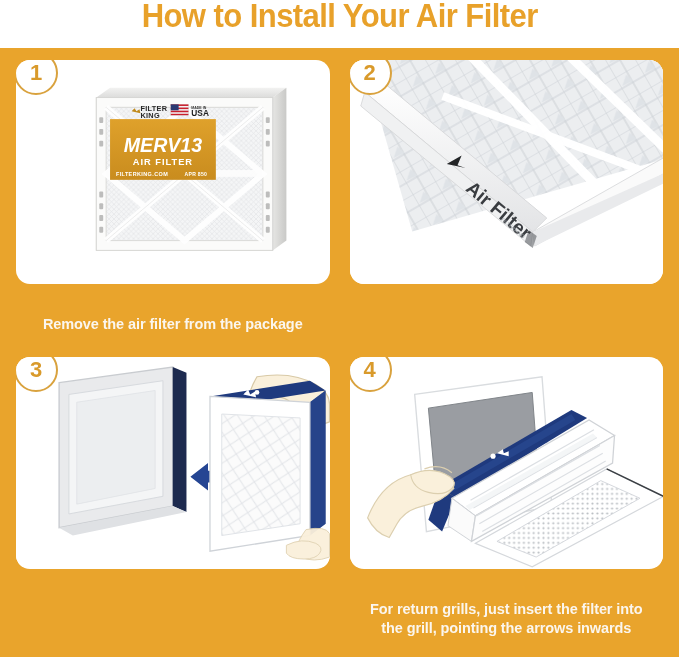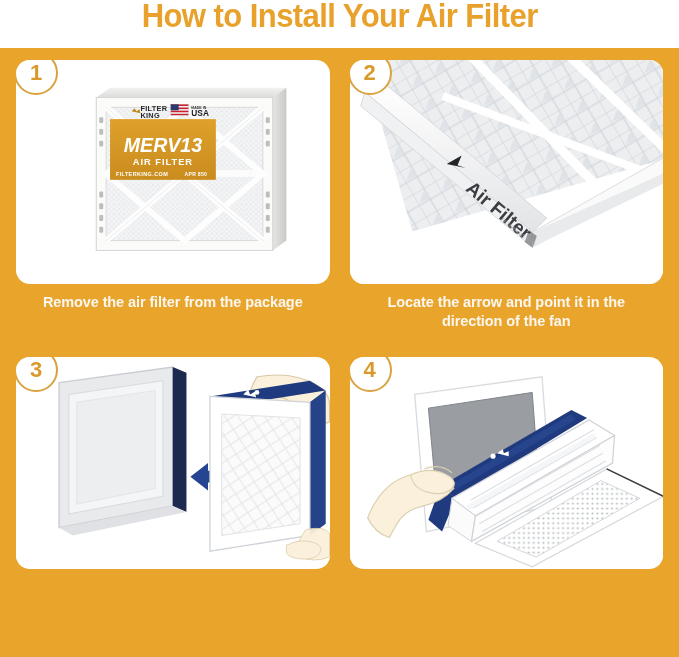--- a/index.html
+++ b/index.html
@@ -73,20 +73,21 @@
   }
 
   .caption {
     color: #FBF6EE;
     font-size: 14.5px;
     font-weight: bold;
     text-align: center;
     line-height: 19px;
     padding: 9px 14px 0 14px;
     letter-spacing: -0.1px;
+    margin-top: 22px;
   }
 
   .art { position: absolute; inset: 0; }
   .art svg { display: block; width: 100%; height: 100%; }
 
   
   .lbl { font-family: "Liberation Sans", sans-serif; fill: #ffffff; font-weight: bold; }
 </style>
 </head>
 <body>
@@ -226,21 +227,20 @@
           <g transform="translate(100,104) rotate(-50)">
             <path d="M0 0 L16 6 L6 9 L9 17 Z" fill="#232527"></path>
           </g>
 
           <text transform="translate(118,130) rotate(40)" font-size="19" font-weight="bold" fill="#3a3d41" font-family="'Liberation Sans', sans-serif">Air Filter</text>
           <text transform="translate(154,160) rotate(40)" font-size="5" fill="#9aa0a6">FILTERKING</text>
         </svg>
       </div>
       <div class="badge">2</div>
     </div>
-    <div class="caption">Locate the arrow and point it in the direction of the fan</div>
   </div>
 
   <div class="step step-3">
     <div class="card">
       <div class="art">
         <svg viewBox="0 0 320 212" preserveAspectRatio="xMidYMid meet">
           <defs>
             <pattern id="mesh3" width="16" height="16" patternUnits="userSpaceOnUse" patternTransform="rotate(12)">
               <rect width="16" height="16" fill="#fbfbfb"></rect>
               <path d="M0 0 L16 16 M16 0 L0 16" stroke="#e4e6ea" stroke-width="1.1"></path>
@@ -343,15 +343,16 @@
 
           <g fill="#FAF0DB" stroke="#DCCFAF" stroke-width="1.2">
             <path d="M18 162 q14 -36 44 -44 q22 -6 38 4 l6 10 q-12 14 -32 18 q-18 4 -26 18 l-8 14 q-14 -4 -22 -20 z"></path>
             <path d="M62 118 q22 -10 40 2 q8 6 2 12 q-8 8 -24 4 q-16 -4 -18 -18 z"></path>
             <path d="M76 112 q16 -6 28 4" fill="none"></path>
           </g>
         </svg>
       </div>
       <div class="badge">4</div>
     </div>
+    <div class="caption">For return grills, just insert the filter into the grill, pointing the arrows inwards</div>
   </div>
 
 </div>
 
 </body></html>

